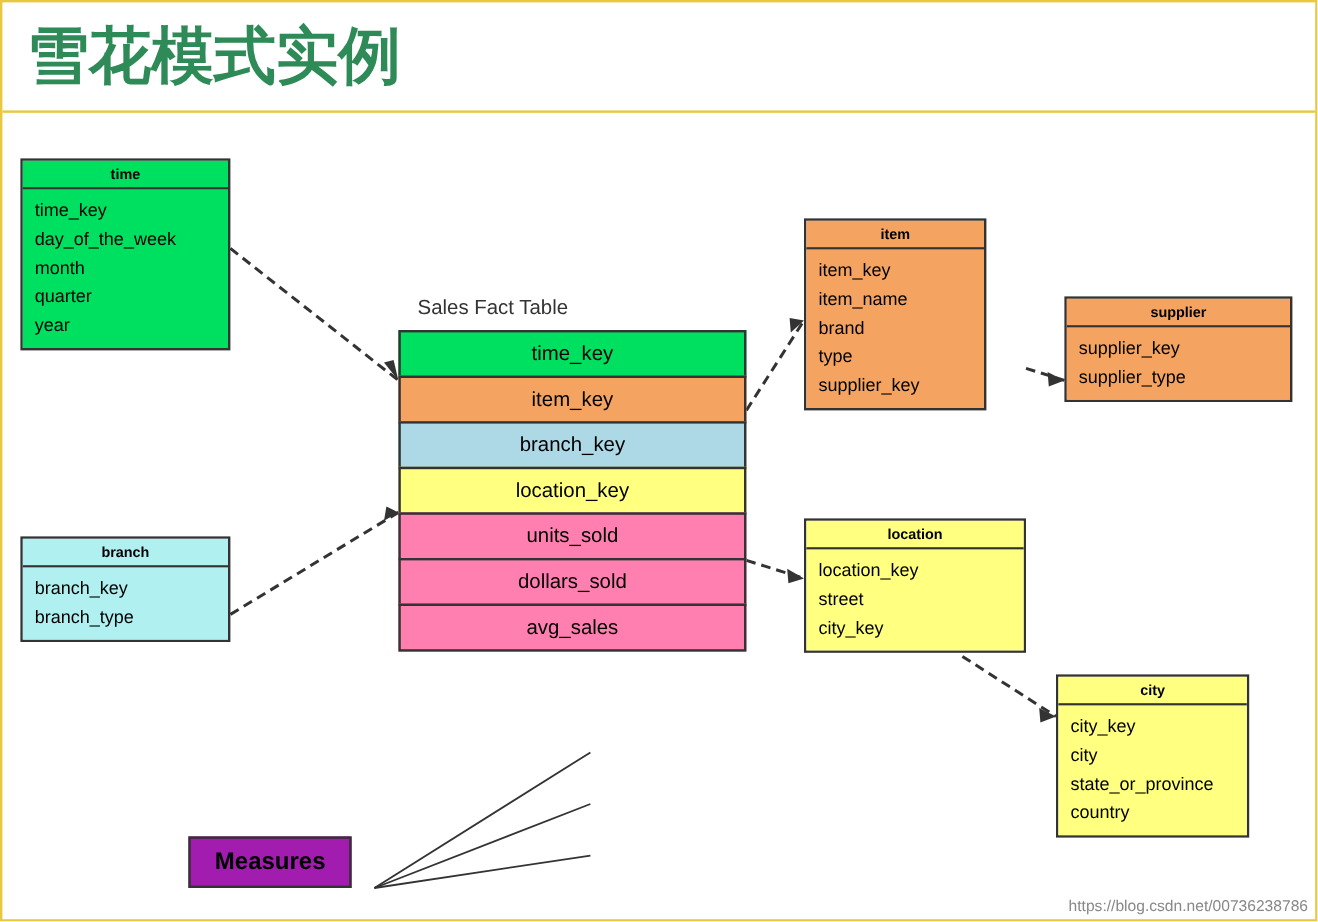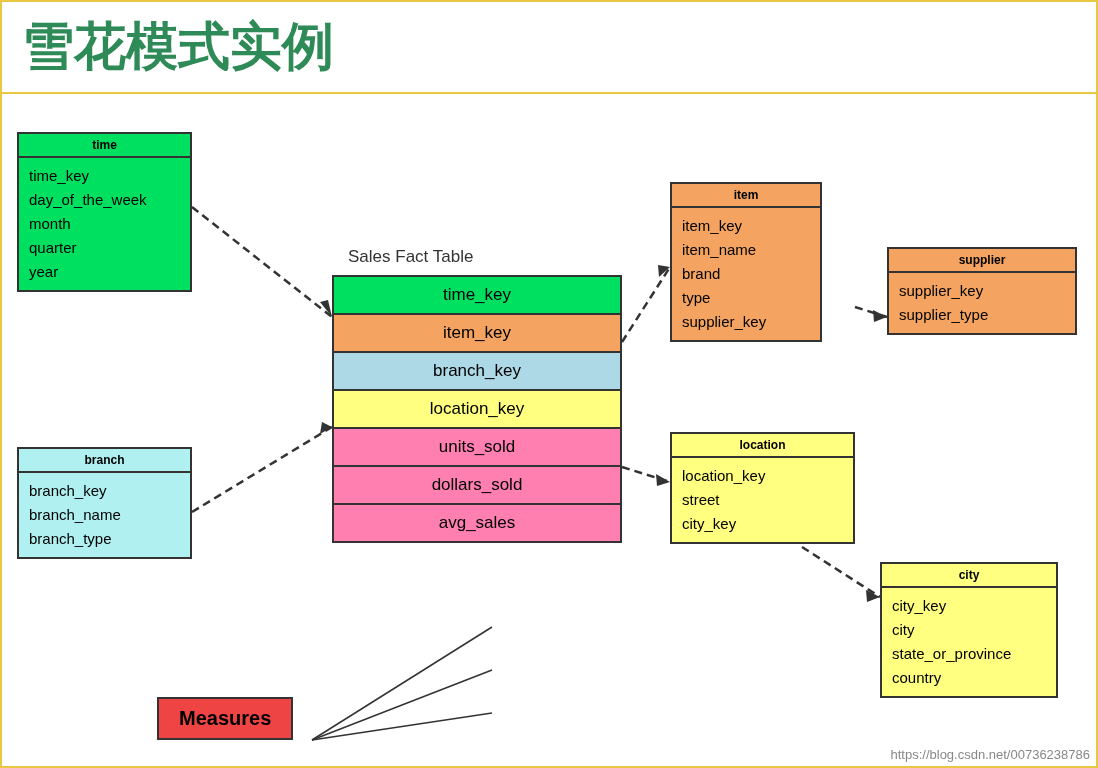--- a/index.html
+++ b/index.html
@@ -139,35 +139,35 @@
       background: #ffff80;
       border-bottom: 2px solid #333;
     }
     .location-box .box-body {
       background: #ffff80;
     }
     
     .city-box {
       left: 878px;
       top: 470px;
-      width: 178px;
+      width: 161px;
     }
     .city-box .box-header {
       background: #ffff80;
       border-bottom: 2px solid #333;
     }
     .city-box .box-body {
       background: #ffff80;
     }
     
     .measures-label {
       position: absolute;
       left: 155px;
       bottom: 30px;
-      background: #ef4444;
+      background: #a21caf;
       border: 2px solid #333;
       padding: 8px 20px;
       font-size: 20px;
       font-weight: bold;
     }
     
     .watermark {
       position: absolute;
       bottom: 8px;
       right: 10px;
@@ -226,21 +226,20 @@
         <div>month</div>
         <div>quarter</div>
         <div>year</div>
       </div>
     </div>
 
     <div class="box branch-box">
       <div class="box-header">branch</div>
       <div class="box-body">
         <div>branch_key</div>
-        <div>branch_name</div>
         <div>branch_type</div>
       </div>
     </div>
 
     <div class="fact-label">Sales Fact Table</div>
 
     <div class="fact-table">
       <div class="fact-row fact-row-time">time_key</div>
       <div class="fact-row fact-row-item">item_key</div>
       <div class="fact-row fact-row-branch">branch_key</div>

